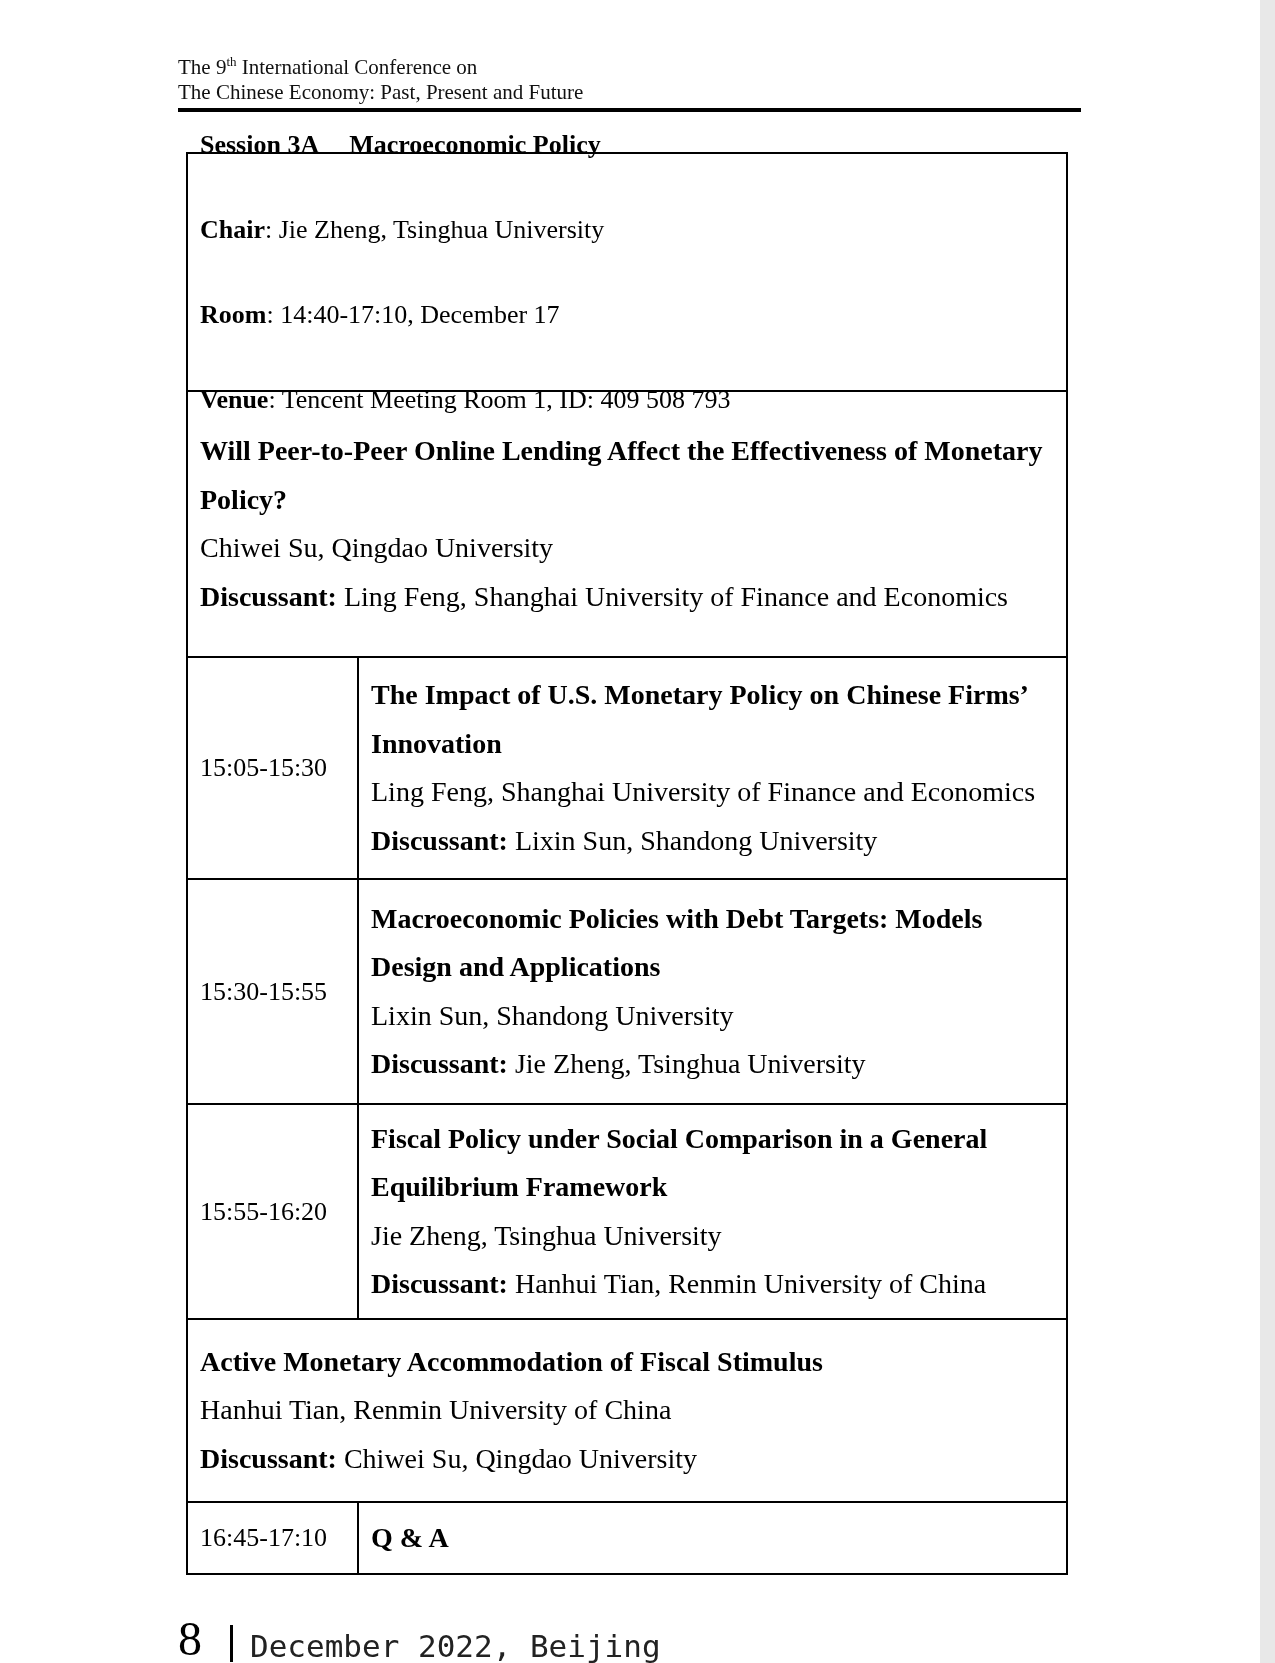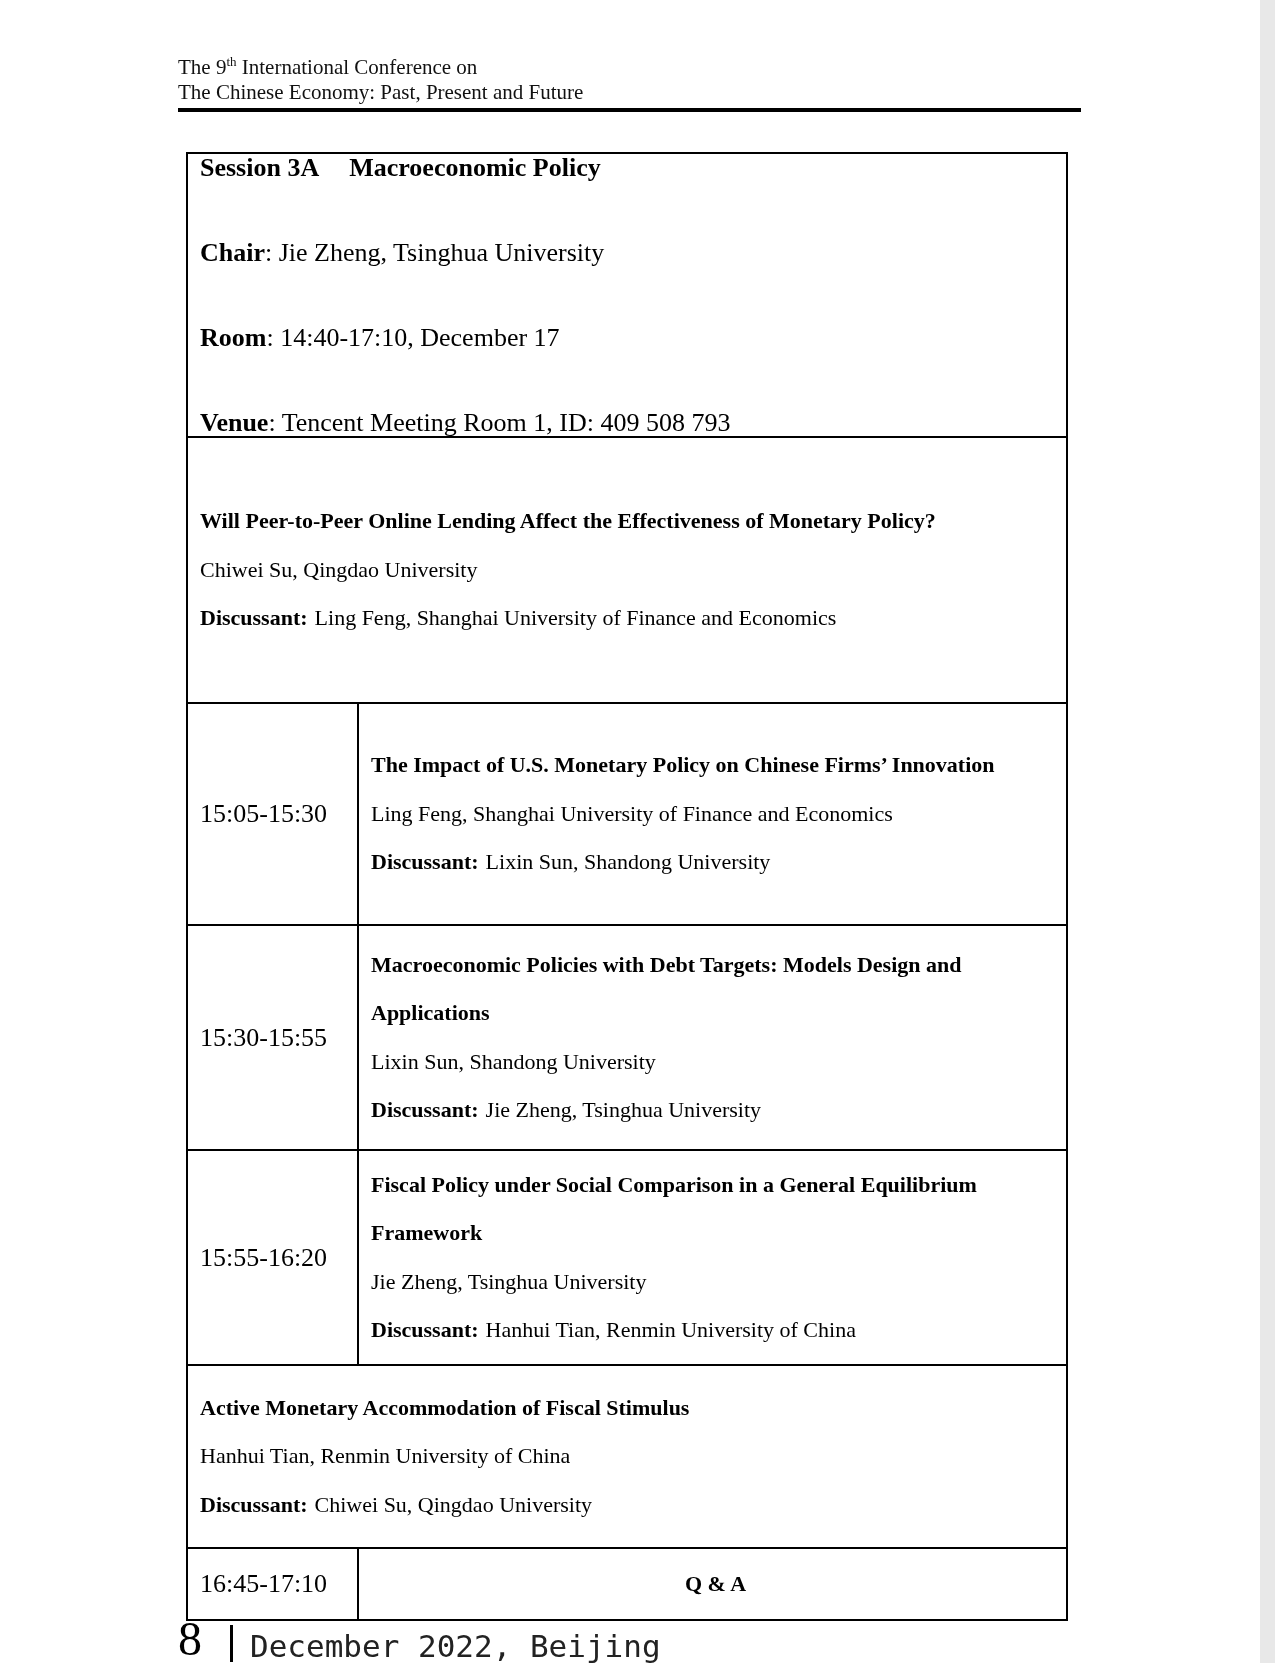--- a/index.html
+++ b/index.html
@@ -26,21 +26,21 @@
     width:903px; height:4px; background:#000;
   }
   .stable {
     position:absolute; left:186px; top:152px; width:882px;
     border:2px solid #000;
     box-sizing:border-box;
     background:#fff;
   }
   .stable .b { font-weight:bold; }
   .session-cell {
-    height:284px;
+    height:238px;
     display:flex; flex-direction:column; justify-content:center;
     padding-left:12px; padding-right:17px;
     border-bottom:2px solid #000;
     box-sizing:border-box;
     gap:36px;
   }
   .session-cell p { margin:0; font-size:26px; line-height:49px; }
   .session-gap { margin-left:30px; }
   .srow {
     display:flex;
@@ -55,28 +55,28 @@
     display:flex; align-items:center;
     padding-left:12px;
     font-size:26px;
   }
   .content-cell {
     flex:1;
     display:flex; flex-direction:column; justify-content:center;
     padding-left:12px; padding-right:6px;
     box-sizing:border-box;
   }
-  .content-cell p { margin:0; font-size:22px; line-height:48.5px; }
+  .content-cell p { margin:0; font-size:28px; line-height:48.5px; }
   .disc-label { font-weight:bold; margin-right:7px; }
   .r1 { height:266px; }
   .r2 { height:222px; }
   .r3 { height:225px; }
   .r4 { height:215px; }
   .r5 { height:183px; }
-  .r6 { height:70px;text-align:center; }
+  .r6 { height:70px; }
   .page-footer { position:absolute; left:178px; top:1615px; width:600px; height:48px; }
   .page-num {
     position:absolute; left:0; top:0;
     font-size:48px; line-height:48px;
   }
   .footer-bar {
     position:absolute; left:52px; top:10px;
     width:3px; height:37px; background:#000;
   }
   .footer-text {

